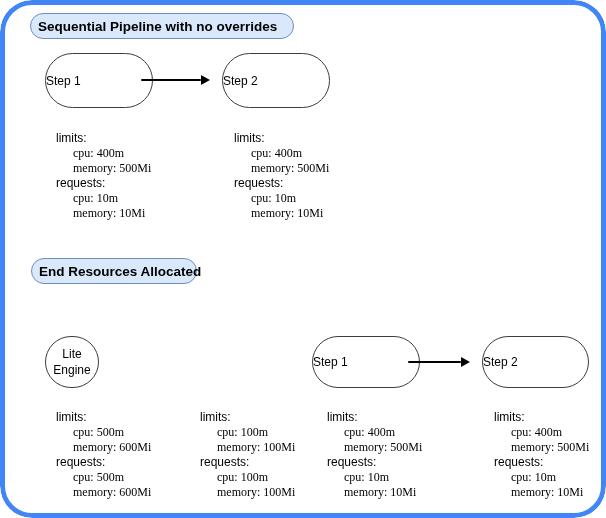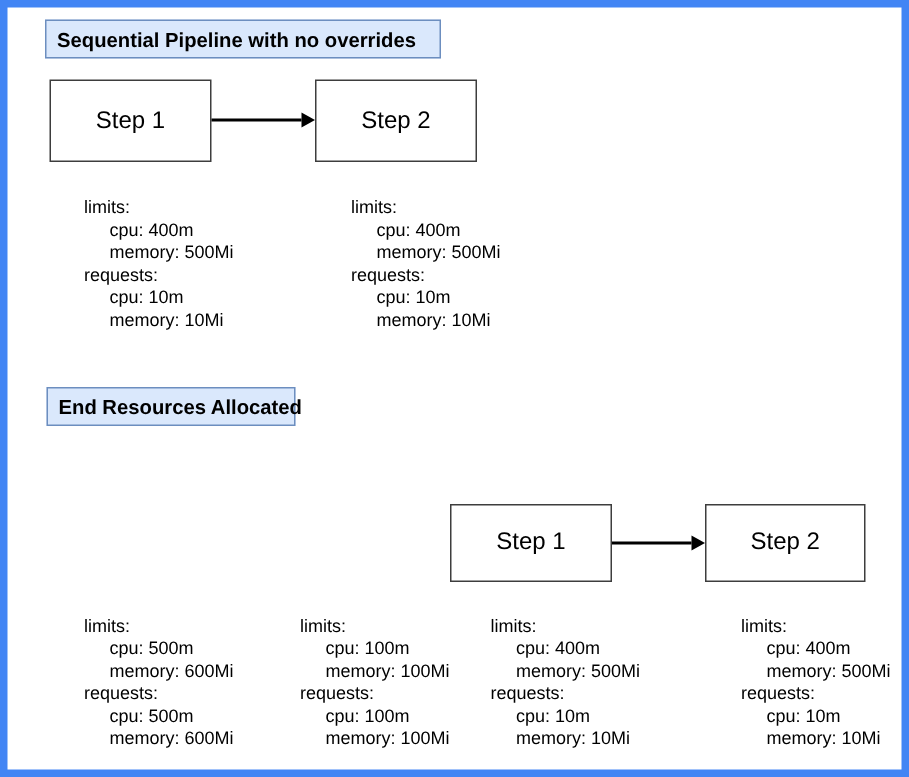--- a/index.html
+++ b/index.html
@@ -3,21 +3,21 @@
 <meta charset="utf-8">
 <style>
   :root {
     --frame: #4285f4;
     --title-fill: #dae8fc;
     --title-stroke: #6c8ebf;
     --node-stroke: #3d3d3d;
     --text: #000000;
     --bg: #ffffff;
   }
-  * { margin: 0; padding: 0; box-sizing: border-box; }
+  * { margin: 0; padding: 0; box-sizing: border-box; border-radius: 32px; }
   body {
     font-family: "Liberation Sans", sans-serif;
     background: var(--bg);
     color: var(--text);
   }
   #canvas {
     position: relative;
     width: 606px;
     height: 518px;
     background: var(--bg);
@@ -40,26 +40,26 @@
     font-weight: bold;
     font-size: 13.5px;
     white-space: nowrap;
   }
   #title-1 { left: 30px; top: 13px; width: 264px; height: 26px; }
   #title-2 { left: 31px; top: 258px; width: 166px; height: 26px; }
   .node {
     position: absolute;
     display: flex;
     align-items: center;
-    justify-content: center;
     text-align: center;
     background: var(--bg);
     border: 1.5px solid var(--node-stroke);
-    font-size: 16px;
+    font-size: 12px;
     line-height: 16px;
+    margin-left: 12px;
   }
   #node-s1-step1 { left: 33px;  top: 53px;  width: 108px; height: 55px; }
   #node-s1-step2 { left: 210px; top: 53px;  width: 108px; height: 55px; }
   #node-lite     { left: 33px;  top: 336px; width: 54px;  height: 52px; padding: 0 4px; }
   #node-addon    { left: 176px; top: 336px; width: 54px;  height: 52px; }
   #node-s2-step1 { left: 300px; top: 336px; width: 108px; height: 52px; }
   #node-s2-step2 { left: 470px; top: 336px; width: 107px; height: 52px; }
   .arrow {
     position: absolute;
     height: 2px;
@@ -82,21 +82,21 @@
     line-height: 15px;
     white-space: nowrap;
     margin-left: 24px;
   }
   #res-s1-a { left: 32px;  top: 131px; }
   #res-s1-b { left: 210px; top: 131px; }
   #res-s2-a { left: 32px;  top: 410px; }
   #res-s2-b { left: 176px; top: 410px; }
   #res-s2-c { left: 303px; top: 410px; }
   #res-s2-d { left: 470px; top: 410px; }
-  .res-line.ind { padding-left: 17px; }
+  .res-line.ind { padding-left: 17px; font-family: Liberation Serif, serif; }
 </style>
 </head>
 <body>
 
 <div id="canvas">
   <div class="frame"></div>
 
   <div class="section-title" id="title-1">Sequential Pipeline with no overrides</div>
 
   <div class="node" id="node-s1-step1">
@@ -119,20 +119,23 @@
     <div class="res-line">limits:</div>
     <div class="res-line ind">cpu: 400m</div>
     <div class="res-line ind">memory: 500Mi</div>
     <div class="res-line">requests:</div>
     <div class="res-line ind">cpu: 10m</div>
     <div class="res-line ind">memory: 10Mi</div>
   </div>
 
   <div class="section-title" id="title-2">End Resources Allocated</div>
 
+  <div class="node" id="node-lite">
+    <span>Lite Engine</span>
+  </div>
   <div class="node" id="node-s2-step1">
     <span>Step 1</span>
   </div>
   <div class="arrow" id="arrow-2"></div>
   <div class="node" id="node-s2-step2">
     <span>Step 2</span>
   </div>
 
   <div class="res-block" id="res-s2-a">
     <div class="res-line">limits:</div>

